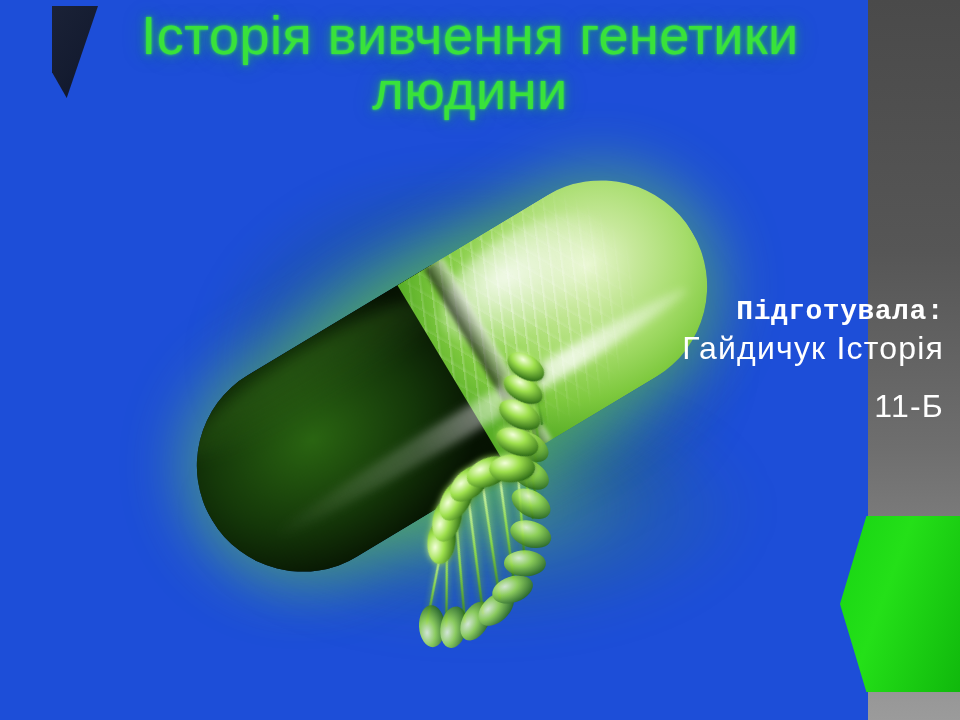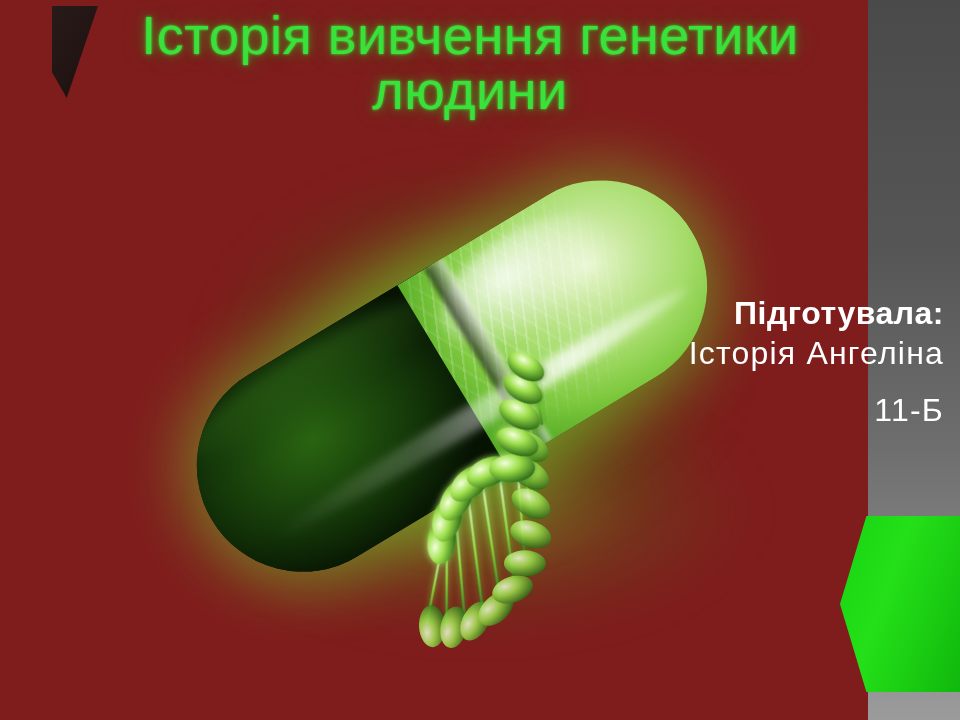--- a/index.html
+++ b/index.html
@@ -11,21 +11,21 @@
     width: 960px;
     height: 720px;
     overflow: hidden;
     font-family: "Liberation Sans", sans-serif;
   }
 
   #slide {
     position: relative;
     width: 960px;
     height: 720px;
-    background: #7f1d1d;
+    background: #1d4ed8;
     overflow: hidden;
   }
 
   
   .glow-main {
     position: absolute;
     left: 120px;
     top: 110px;
     width: 640px;
     height: 520px;
@@ -207,24 +207,25 @@
   
   .author-block {
     position: absolute;
     right: 16px;
     top: 296px;
     width: 460px;
     text-align: right;
     color: #ffffff;
   }
   .author-lead {
-    font-size: 32px;
+    font-size: 28px;
     font-weight: bold;
     line-height: 1.12;
     letter-spacing: 0.5px;
+    font-family: Liberation Mono, monospace;
   }
   .author-name {
     font-size: 32px;
     font-weight: 300;
     line-height: 1.2;
     letter-spacing: 1.2px;
     margin-top: 2px;
   }
   .author-class {
     font-size: 32px;
@@ -319,17 +320,17 @@
   </div>
 
   <div class="gray-panel">
     <div class="green-chevron"></div>
   </div>
 
   <div class="title">Історія вивчення генетики людини</div>
 
   <div class="author-block">
     <div class="author-lead">Підготувала:</div>
-    <div class="author-name">Історія Ангеліна</div>
+    <div class="author-name">Гайдичук Історія</div>
     <div class="author-class">11-Б</div>
   </div>
 
 </div>
 
 </body></html>

